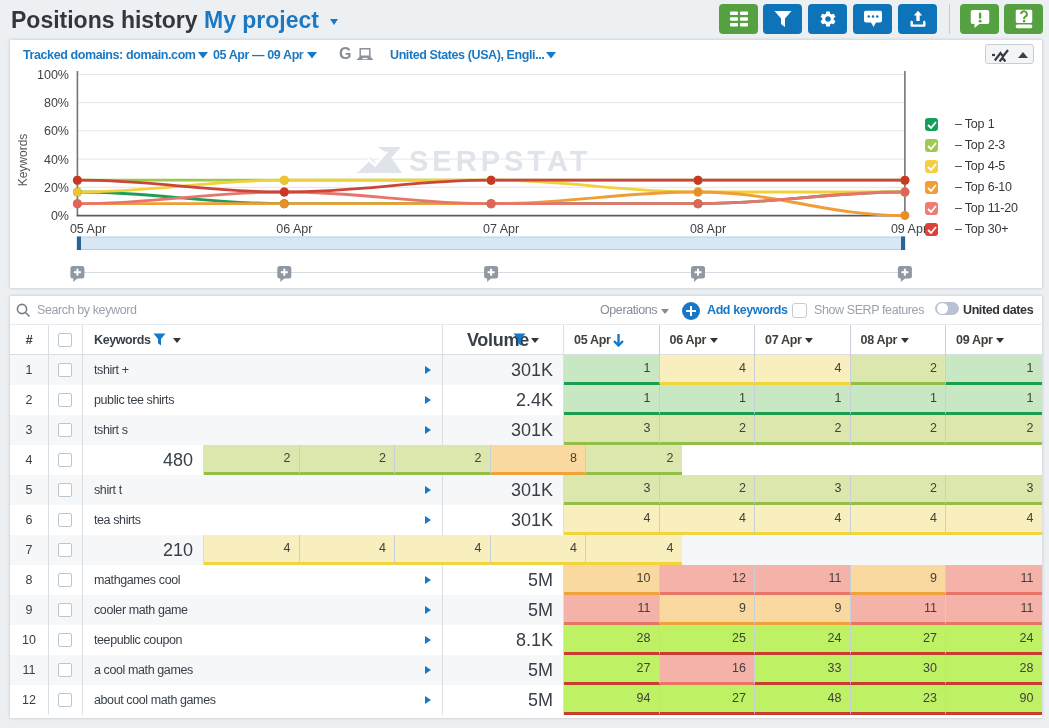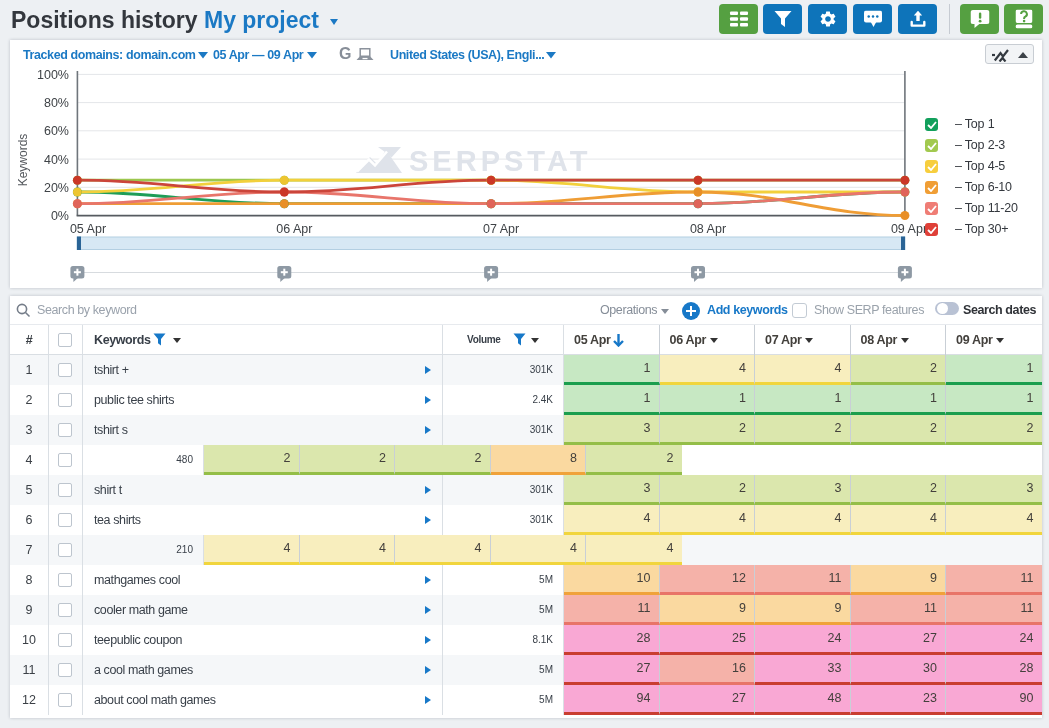--- a/index.html
+++ b/index.html
@@ -15,30 +15,30 @@
 .leg .bx{position:absolute;left:0;top:0;width:13px;height:13px;border-radius:3px}
 .leg .tx{position:absolute;left:30px;top:0;line-height:13px}
 .leg svg{position:absolute;left:1.5px;top:2.5px}
 .row{position:absolute;left:0;width:1032px;height:30px;display:flex}
 .row div{height:30px}
 .c1{width:39px;text-align:center;line-height:30px;font-size:12.5px;color:#3b4046;border-right:1px solid #dadfe4}
 .c2{width:34px;position:relative;border-right:1px solid #dadfe4}
 .c2 i{position:absolute;left:9px;top:7.5px;width:14px;height:14px;background:#fff;border:1px solid #bdc5ce;border-radius:2px}
 .c3{width:360px;position:relative;font-size:12.5px;letter-spacing:-0.4px;color:#383f48;line-height:30px;padding-left:11px;border-right:1px solid #dadfe4}
 .c3 b{position:absolute;right:11px;top:11px;width:0;height:0;border-left:6px solid #1778c8;border-top:4px solid transparent;border-bottom:4px solid transparent;font-weight:400}
-.c4{width:121px;text-align:right;line-height:30px;font-size:10px;color:#383f48;padding-right:10px;border-right:1px solid #dadfe4}
+.c4{width:121px;text-align:right;line-height:30px;font-size:18px;color:#383f48;padding-right:10px;border-right:1px solid #dadfe4}
 .d{width:95.5px;text-align:right;line-height:26px;font-size:12.5px;color:#43403c;padding-right:8px;border-right:1px solid #c9cfd6}
 .d:last-child{border-right:none}
 .odd{background:#f5f7f9}
 .g1{background:#c7e8c3;border-bottom:3px solid #1b9e4e}
 .g2{background:#dbe7ad;border-bottom:3px solid #94be48}
 .g3{background:#f8eebe;border-bottom:3px solid #f1d53d}
 .g4{background:#fad9a0;border-bottom:3px solid #f0a23a}
 .g5{background:#f5b2a9;border-bottom:3px solid #e87468}
-.g6{background:#f9a8d4;border-bottom:3px solid #c93d30}
+.g6{background:#bef264;border-bottom:3px solid #c93d30}
 </style></head>
 <body>
 
 <div class="abs" style="left:11px;top:7px;font-size:23px;font-weight:700;color:#33373d">Positions history <span style="color:#1b79c4">My project</span></div>
 <div class="abs" style="left:330px;top:19px;width:0;height:0;border-top:6px solid #1b79c4;border-left:4.5px solid transparent;border-right:4.5px solid transparent"></div>
 
 <div class="btn green" style="left:719px">
     <svg width="22" height="17">
       <g fill="#fff">
         <rect x="2" y="1" width="8" height="3.4" rx="1"></rect>
@@ -312,21 +312,21 @@
     <div class="abs" style="left:672px;top:5.5px;width:18px;height:18px;border-radius:50%;background:#1778c8">
       <div class="abs" style="left:4px;top:8px;width:10px;height:2px;background:#fff"></div>
       <div class="abs" style="left:8px;top:4px;width:2px;height:10px;background:#fff"></div>
     </div>
     <div class="abs" style="left:697px;top:0;line-height:29px;font-size:12.5px;letter-spacing:-0.4px;color:#1778c8;font-weight:700;white-space:nowrap">Add keywords</div>
     <div class="abs" style="left:782px;top:7px;width:15px;height:15px;border:1px solid #c3cbd4;border-radius:3px;background:#fff"></div>
     <div class="abs" style="left:804px;top:0;line-height:29px;font-size:12.5px;letter-spacing:-0.4px;color:#9aa2ab;white-space:nowrap">Show SERP features</div>
     <div class="abs" style="left:925px;top:5.5px;width:24px;height:13px;border-radius:7px;background:#b9c2d4">
       <div class="abs" style="left:1.5px;top:1px;width:11px;height:11px;border-radius:50%;background:#fff"></div>
     </div>
-    <div class="abs" style="left:953px;top:0;line-height:29px;font-size:12.5px;letter-spacing:-0.4px;color:#2f3237;font-weight:700;white-space:nowrap">Search dates</div>
+    <div class="abs" style="left:953px;top:0;line-height:29px;font-size:12.5px;letter-spacing:-0.4px;color:#2f3237;font-weight:700;white-space:nowrap">United dates</div>
   </div>
 
   <div class="abs" style="left:0;top:29px;width:1032px;height:30px;border-bottom:1px solid #d9dee3;font-weight:700;font-size:12.5px;letter-spacing:-0.3px;color:#2e3440">
     <div class="row" style="top:0;font-weight:700">
       <div class="c1" style="font-weight:700">#</div>
       <div class="c2">
           <i></i>
         </div>
       <div class="c3">Keywords
         <svg class="abs" style="left:70px;top:8px" width="13" height="13">

